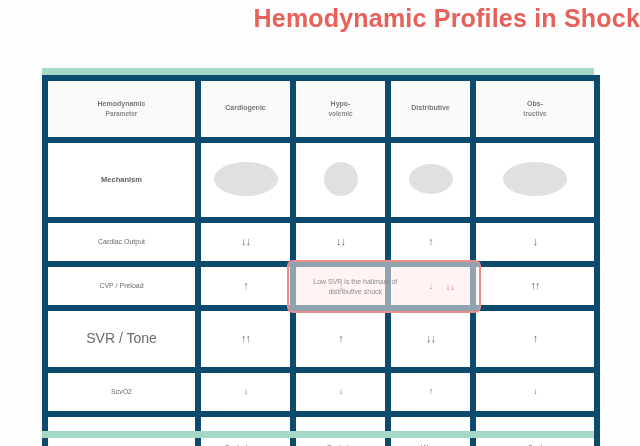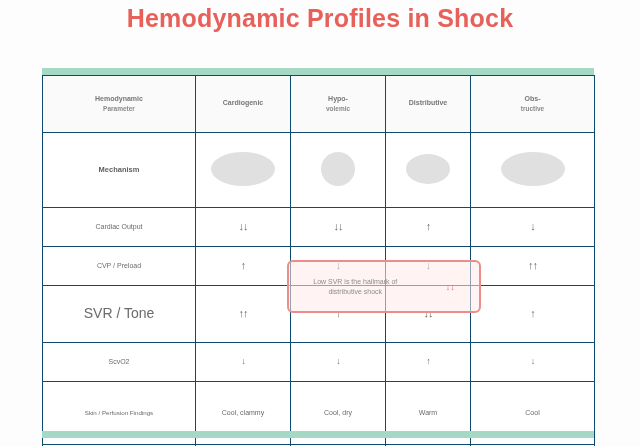--- a/index.html
+++ b/index.html
@@ -9,21 +9,21 @@
     font-family:"Liberation Sans", sans-serif;
     overflow:hidden;
     position:relative;
     color:#4a4a4a;
   }
   .slide{position:absolute;inset:0;background:#fdfdfd;}
 
   
   .title{
     position:absolute;left:0;top:4px;width:640px;
-    text-align:center;
+    text-align:right;
     font-size:25px;
     font-weight:bold;
     color:#e8605a;
     letter-spacing:.2px;
     white-space:nowrap;
   }
 
   
   .accent-top{
     position:absolute;left:42px;top:68px;width:552px;height:7px;
@@ -36,21 +36,21 @@
 
   
   .tbl{
     position:absolute;left:42px;top:75px;width:552px;height:356px;
     border-collapse:collapse;
     table-layout:fixed;
     background:#ffffff;
     font-size:6.5px;
   }
   .tbl td,.tbl th{
-    border:1px solid #0c4a6e;
+    border:6px solid #0c4a6e;
     vertical-align:middle;
     text-align:center;
     padding:2px 3px;
     line-height:1.25;
     color:#6b6b6b;
     font-weight:normal;
     overflow:hidden;
   }
   .col-param{width:153px;}
   .col-d{width:95px;}

